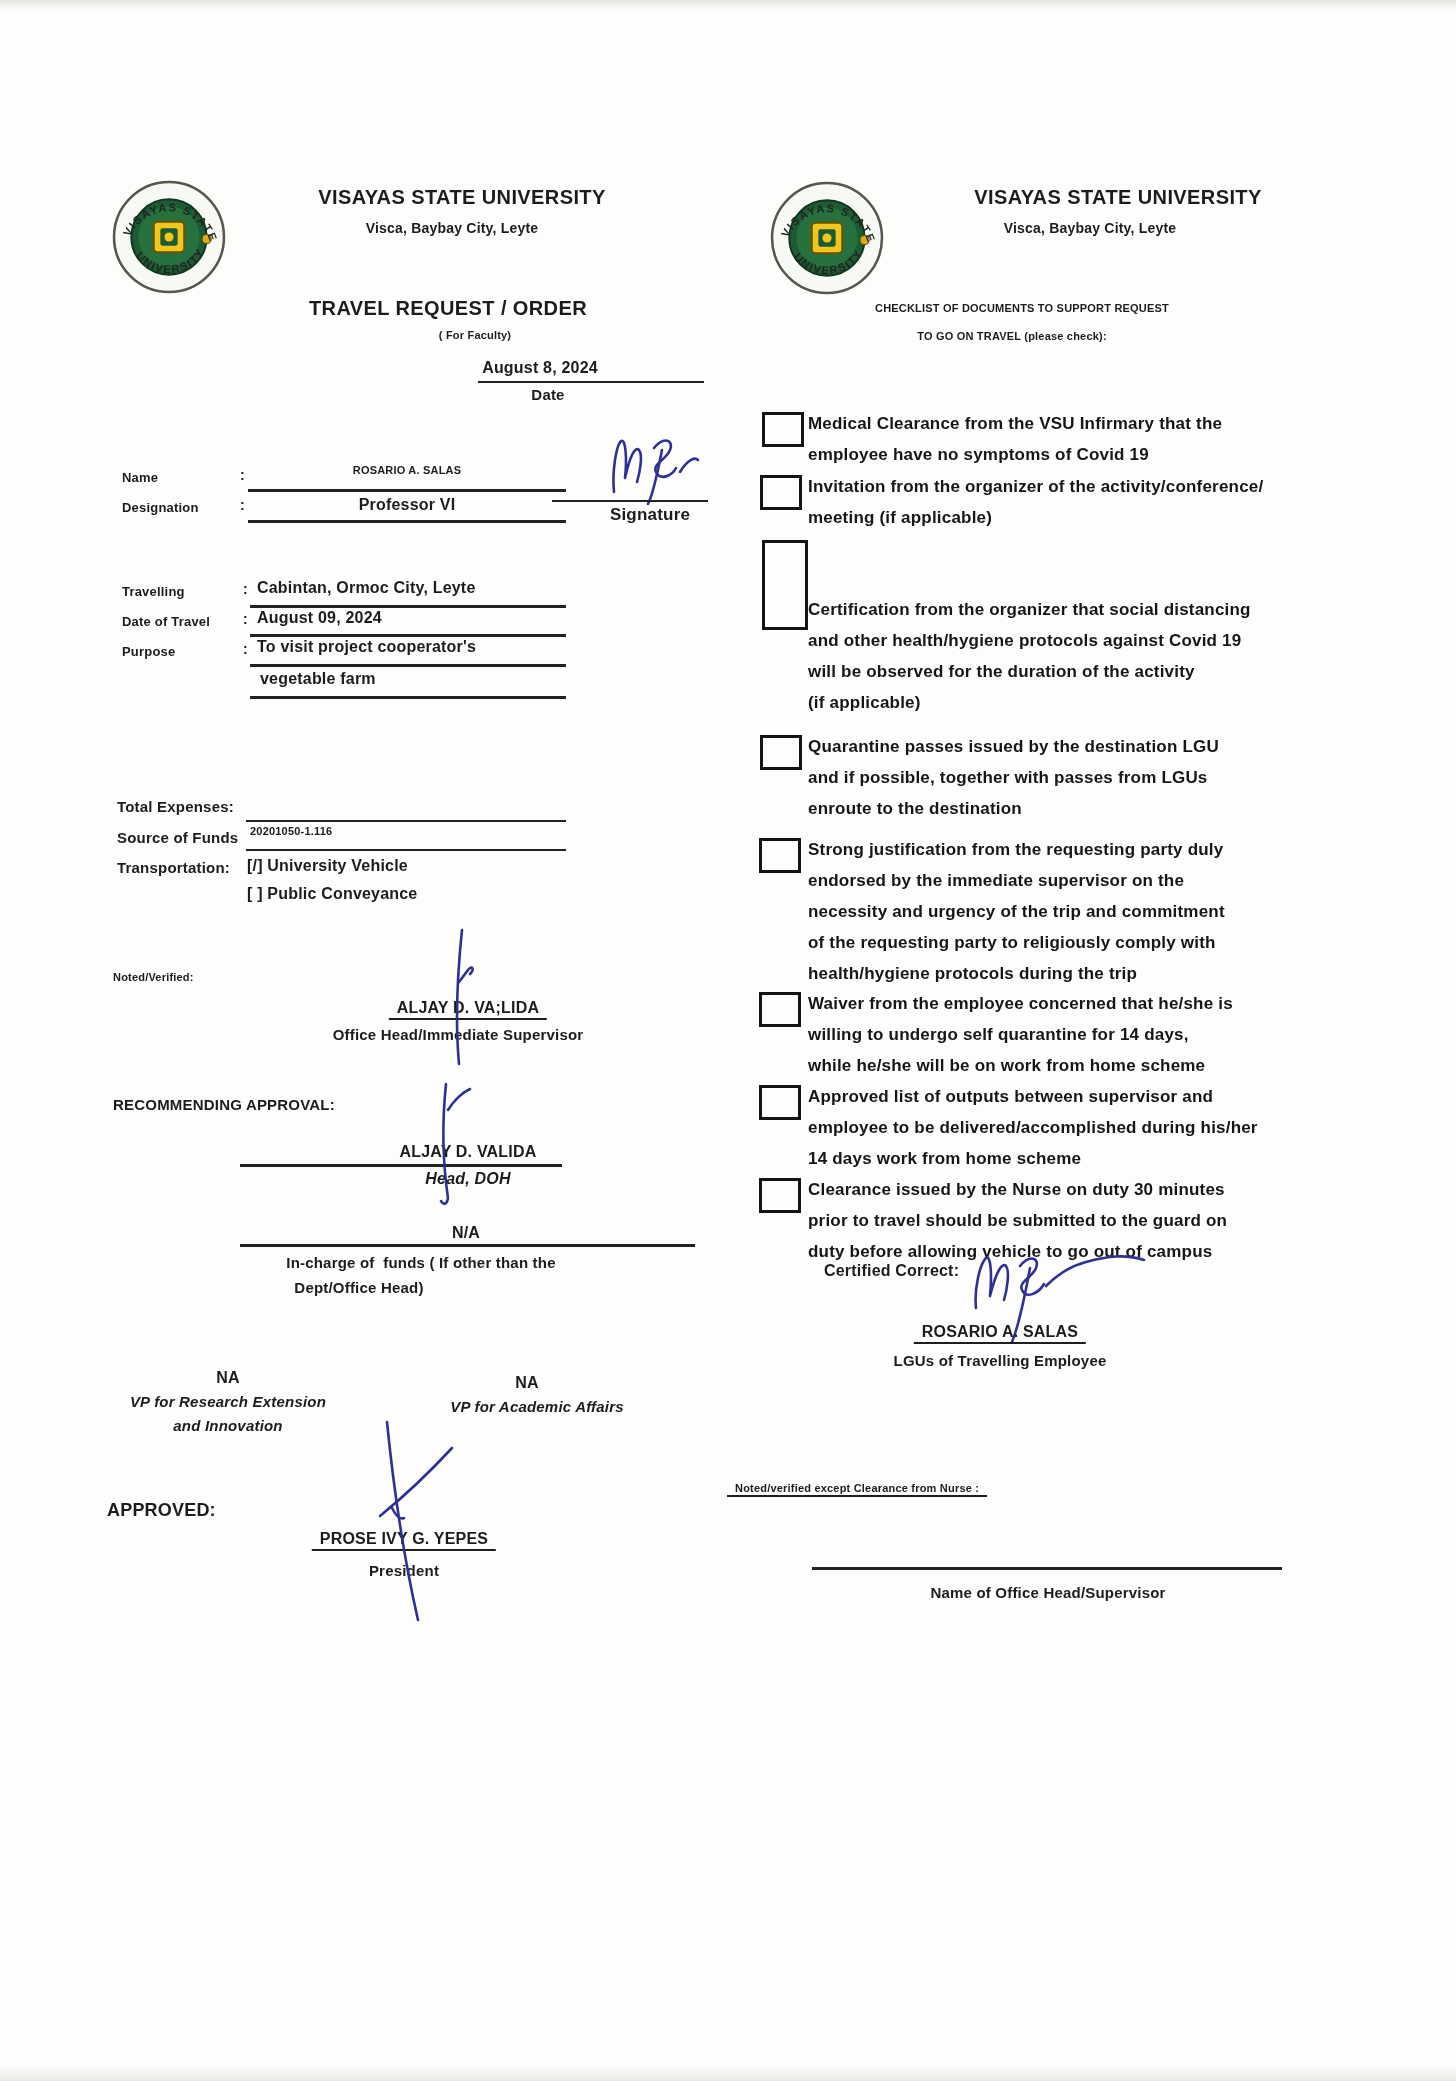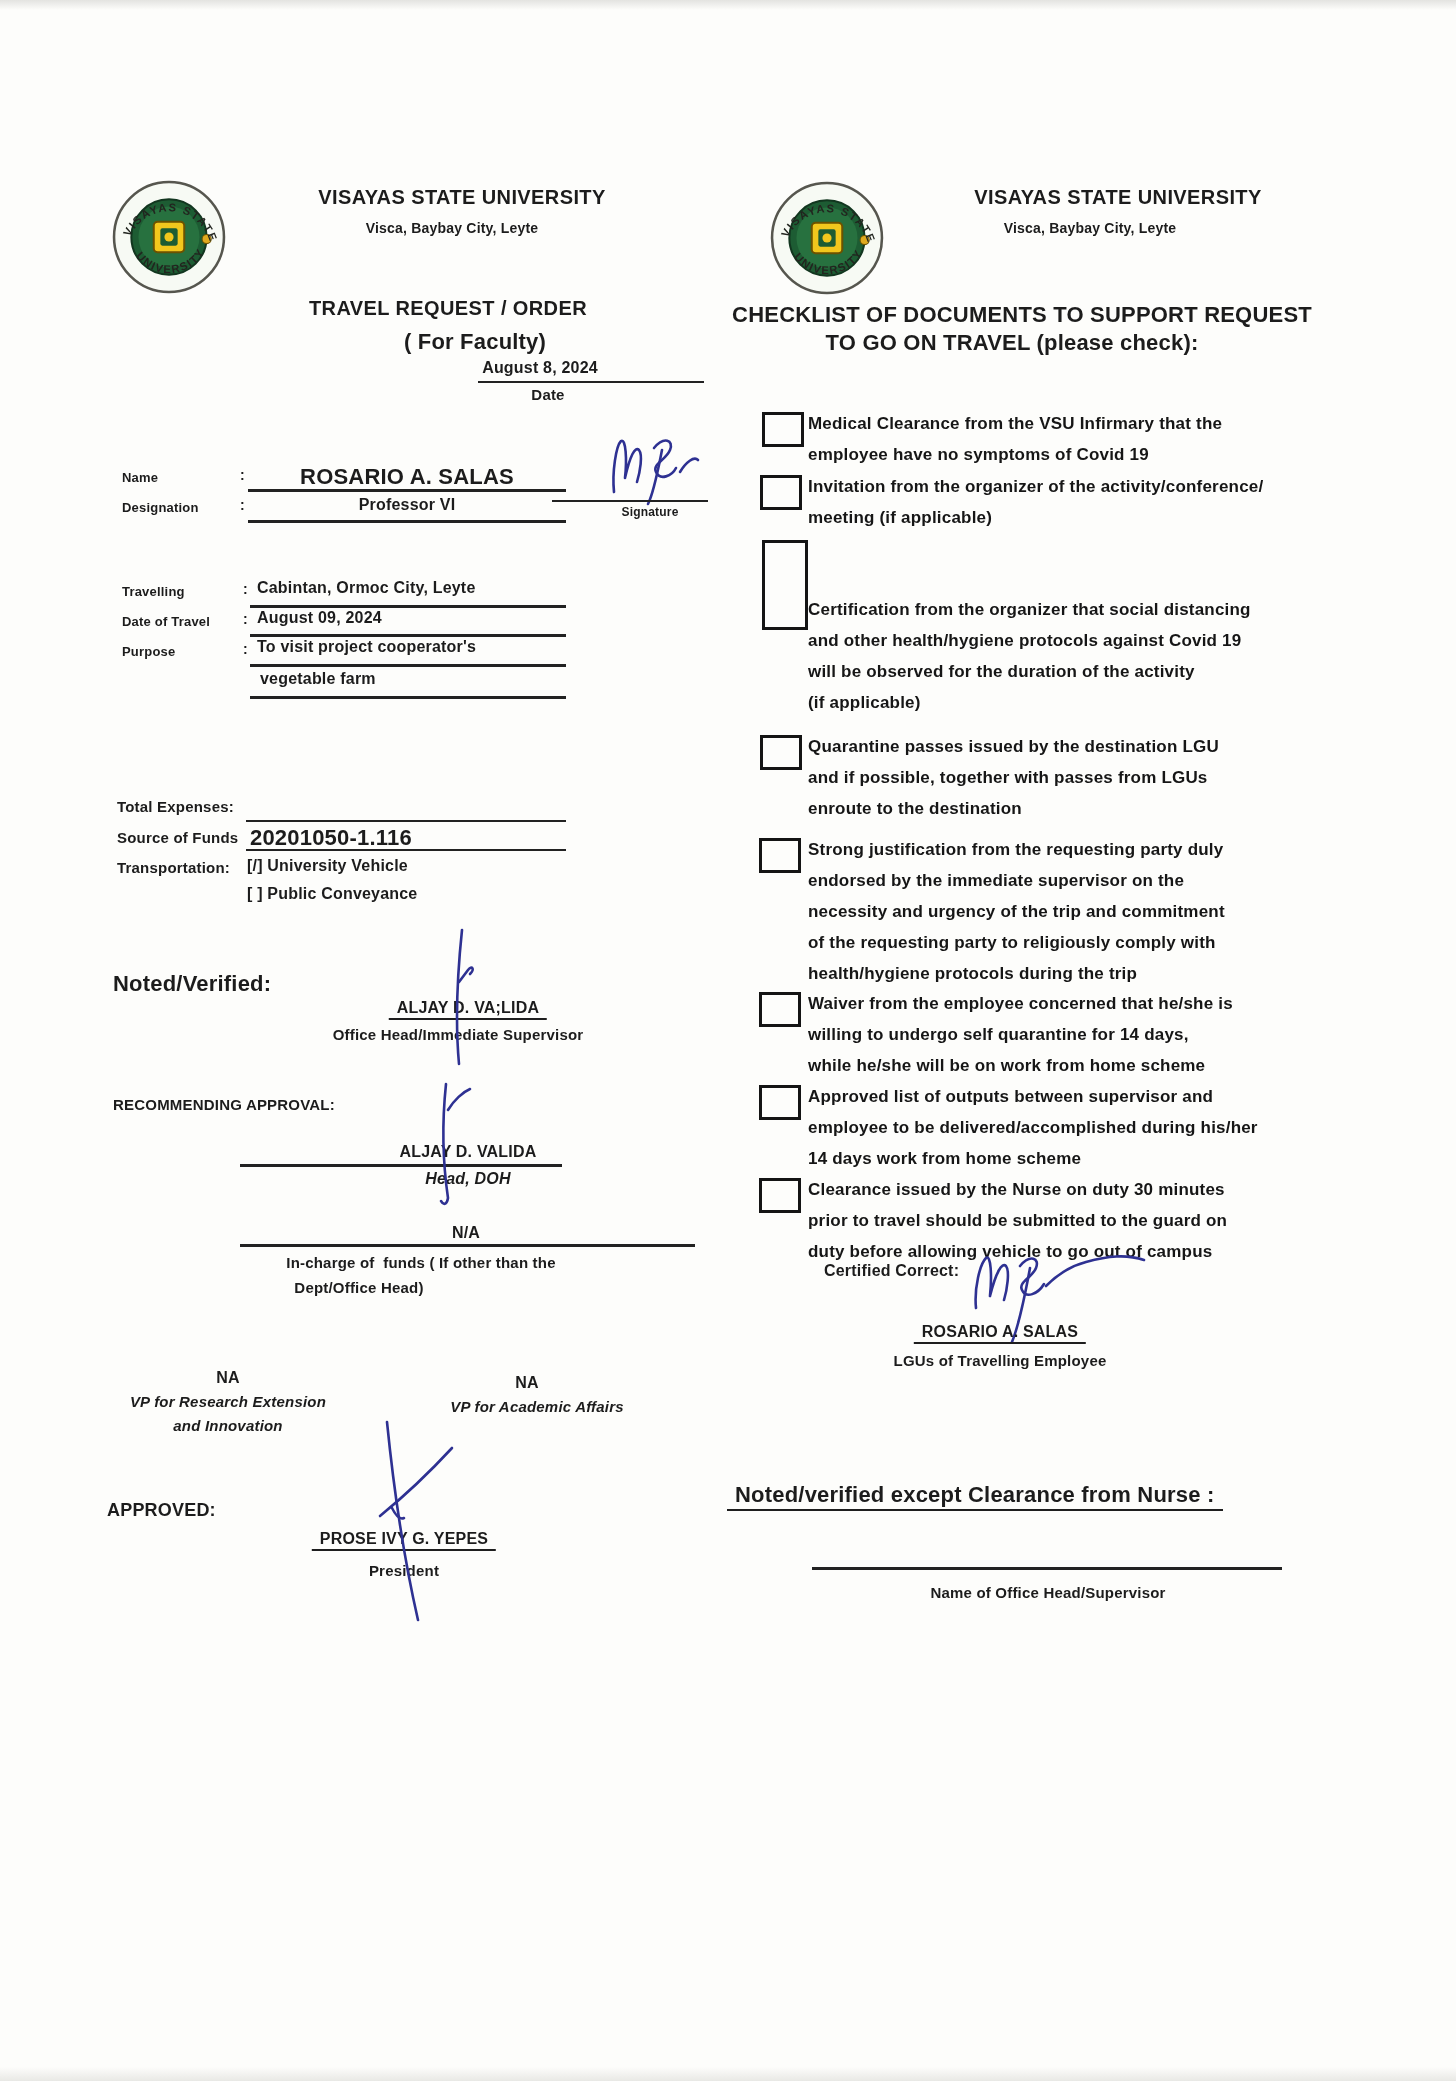--- a/index.html
+++ b/index.html
@@ -13,22 +13,22 @@
   .page::after{content:"";position:absolute;left:0;bottom:0;width:100%;height:14px;
     background:linear-gradient(0deg,#e3e3df 0%,#fdfdfb 100%);opacity:.8;}
   .t{position:absolute;font-weight:bold;white-space:pre;letter-spacing:.2px;}
   .c{transform:translateX(-50%);}
   .i{font-style:italic;}
   .u{border-bottom:2px solid #1e1e1e;padding:0 8px 1px 8px;}
   .ul{position:absolute;height:2px;background:#222;}
   .thick{height:3px;}
   .ckbox{position:absolute;width:36px;height:29px;border:3px solid #141414;background:transparent;}
   .ck-text{position:absolute;font-weight:bold;white-space:pre-line;width:660px;
-    font-size:17px;line-height:31px;letter-spacing:.2px;color:#161616;}.s12{font-size:12px;}.s13{font-size:13px;}.s14{font-size:14px;}
-  .s15{font-size:15px;}.s16{font-size:16px;}.s17{font-size:22px;}.s18{font-size:18px;}
+    font-size:17px;line-height:31px;letter-spacing:.2px;color:#161616;}.s12{font-size:17px;}.s13{font-size:13px;}.s14{font-size:14px;}
+  .s15{font-size:15px;}.s16{font-size:16px;}.s17{font-size:11px;}.s18{font-size:18px;}
   .s20{font-size:20px;letter-spacing:.4px;}
   svg{position:absolute;overflow:visible;}
   .ink{stroke:#2e3192;stroke-width:2.6;fill:none;stroke-linecap:round;stroke-linejoin:round;}
 </style>
 </head>
 <body>
 
 <div class="page">
 
   <svg style="left:112px;top:180px" width="114" height="114" viewBox="0 0 112 112">

